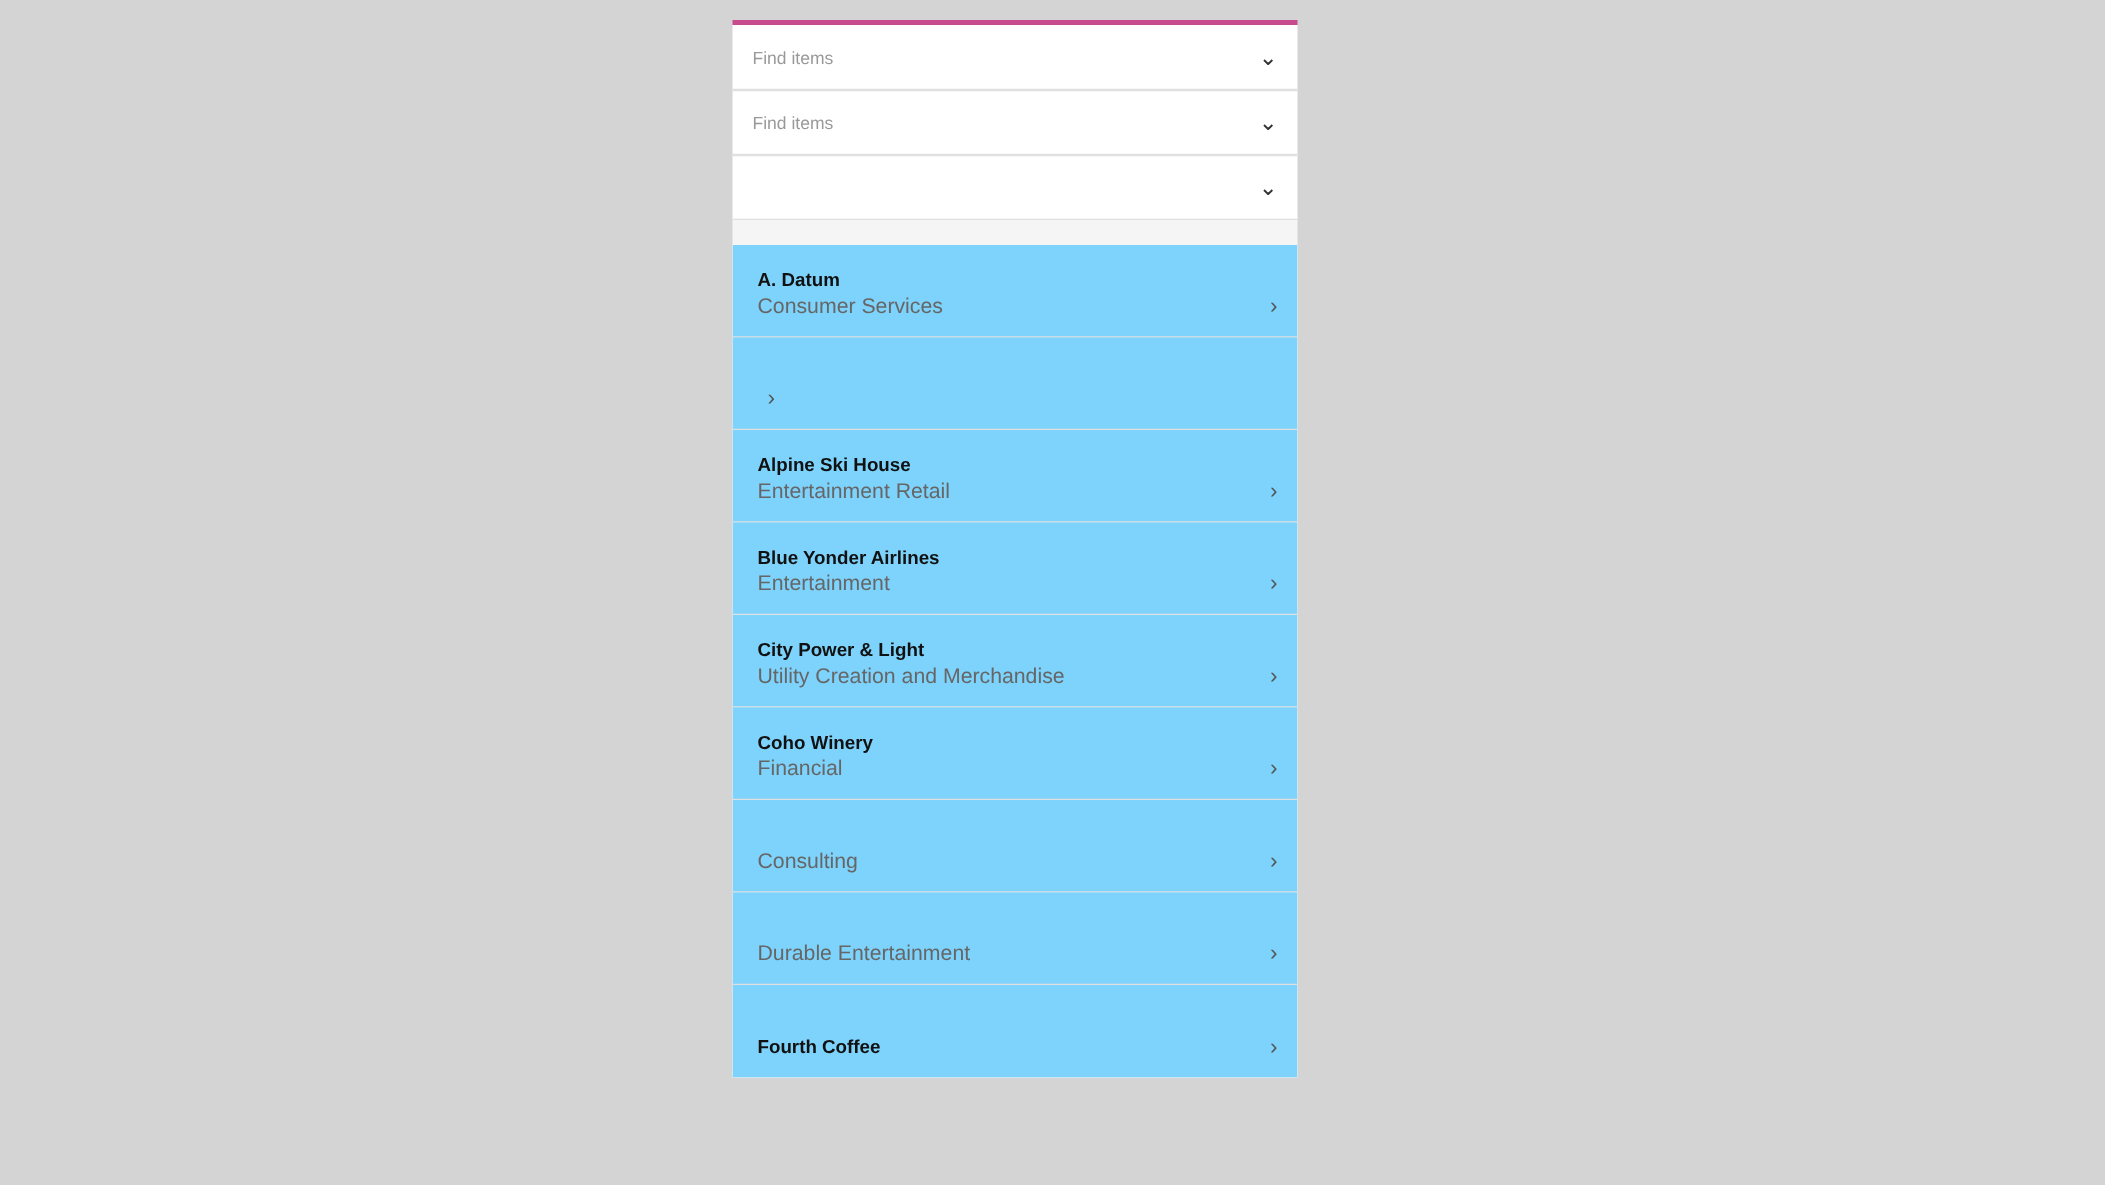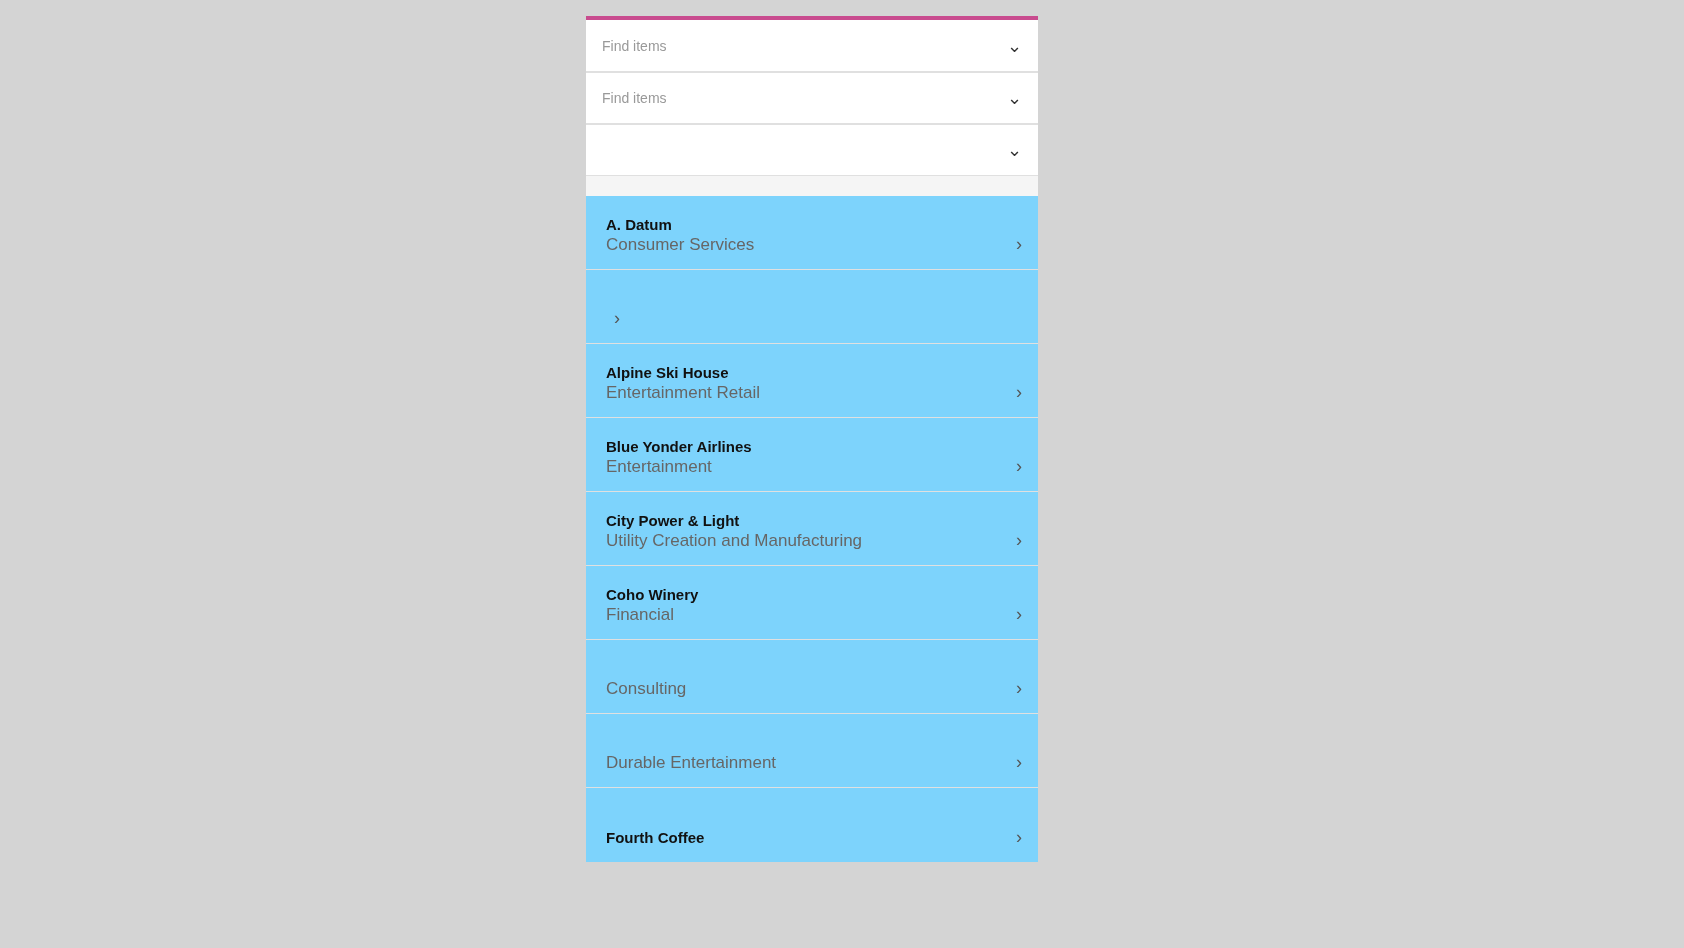--- a/index.html
+++ b/index.html
@@ -149,21 +149,21 @@
       <div class="list-item-content">
         <span class="list-item-name">Blue Yonder Airlines</span>
         <span class="list-item-subtitle">Entertainment</span>
       </div>
       <span class="list-item-chevron">›</span>
     </div>
 
     <div class="list-item">
       <div class="list-item-content">
         <span class="list-item-name">City Power &amp; Light</span>
-        <span class="list-item-subtitle">Utility Creation and Manufacturing</span>
+        <span class="list-item-subtitle">Utility Creation and Merchandise</span>
       </div>
       <span class="list-item-chevron">›</span>
     </div>
 
     <div class="list-item">
       <div class="list-item-content">
         <span class="list-item-name">Coho Winery</span>
         <span class="list-item-subtitle">Financial</span>
       </div>
       <span class="list-item-chevron">›</span>

